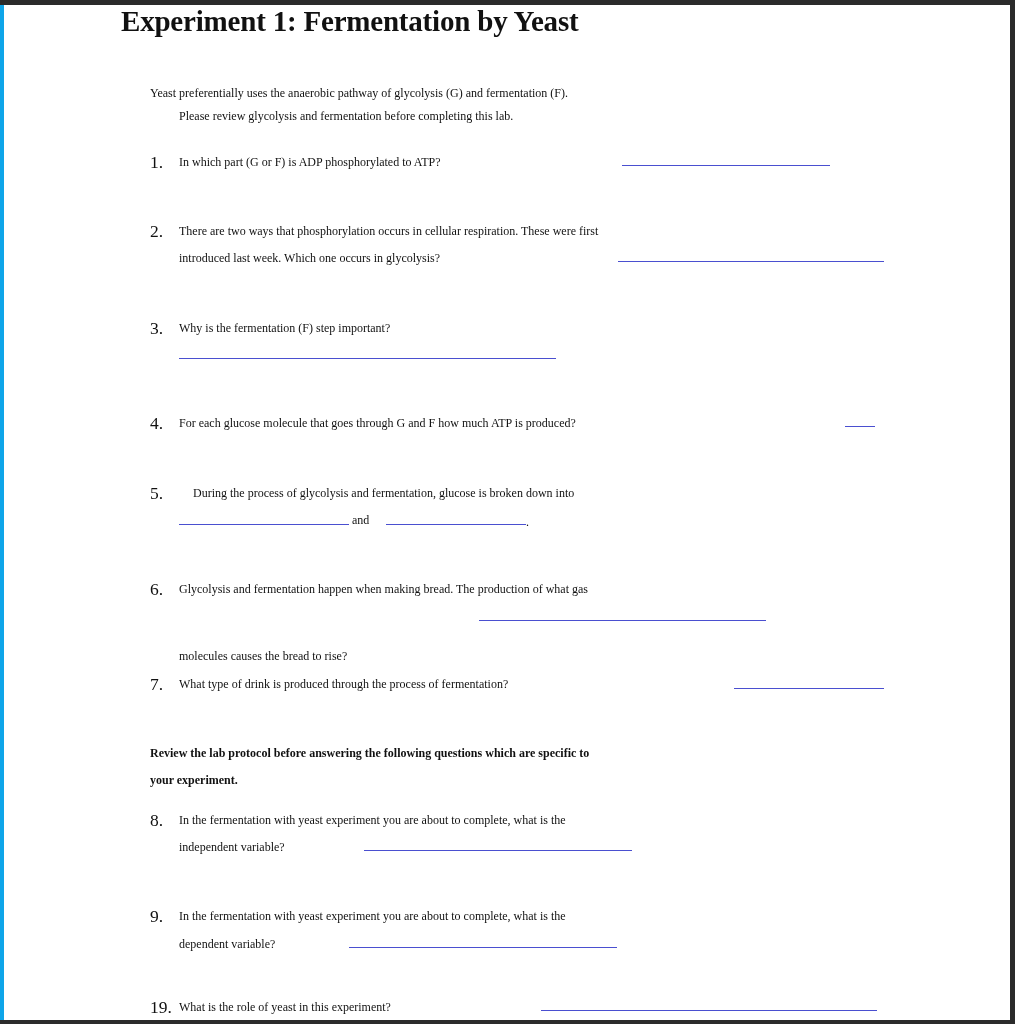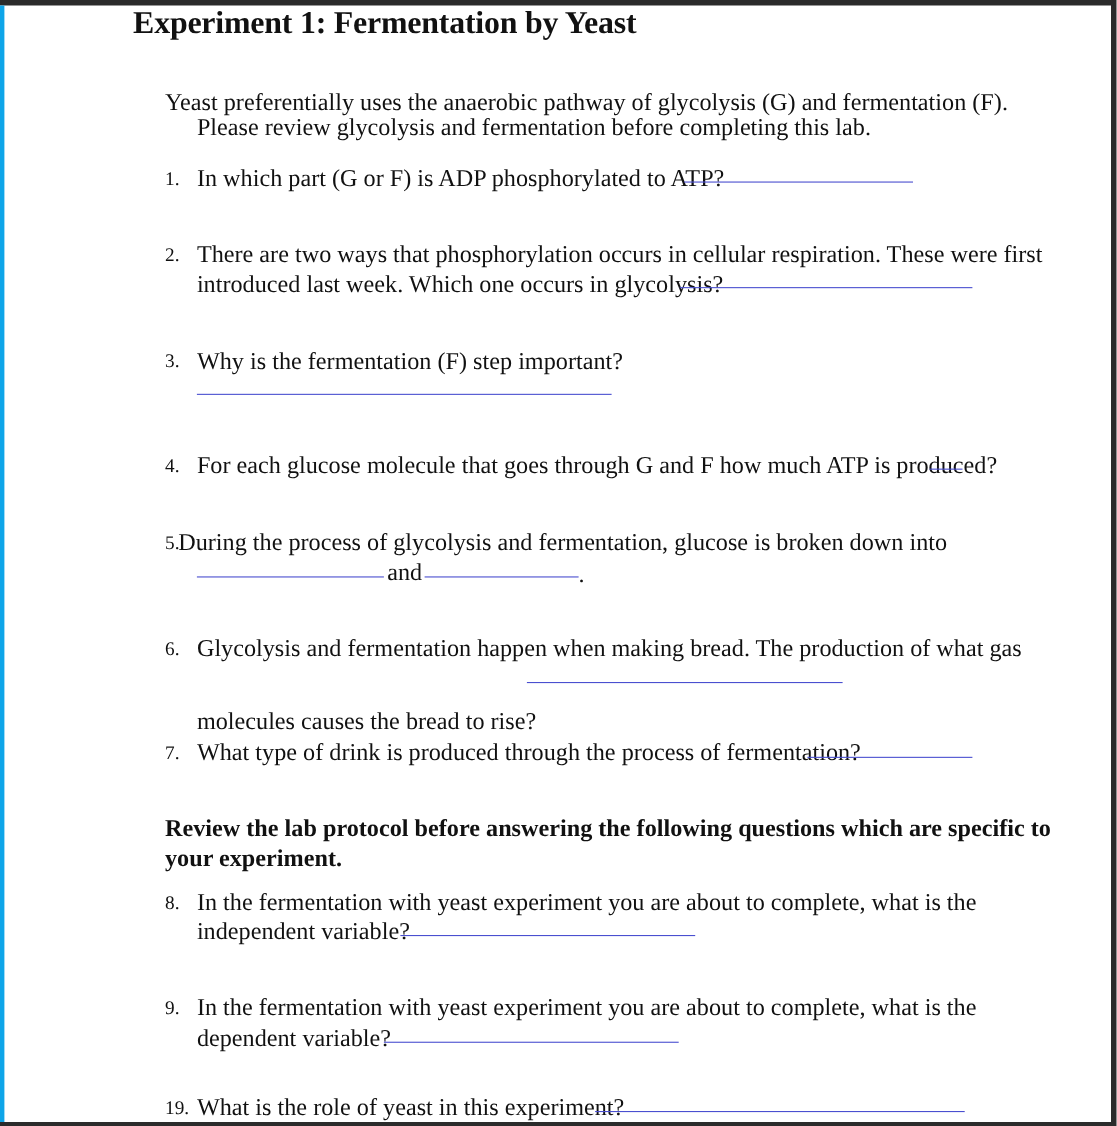--- a/index.html
+++ b/index.html
@@ -11,21 +11,21 @@
   }
   .page {
     position: absolute; left: 0; top: 5px; width: 1010px; height: 1015px;
     background: #ffffff; border-left: 4px solid #0ea5e9; box-sizing: border-box;
     overflow: hidden;
   }
   .title {
     position: absolute; left: 117px; top: 0px;
     font-size: 29px; font-weight: bold; white-space: nowrap; letter-spacing: -0.2px;
   }
-  .txt { position: absolute; font-size: 22px; white-space: nowrap; line-height: 22px; font-family: Liberation Serif, serif; }
+  .txt { position: absolute; font-size: 12px; white-space: nowrap; line-height: 22px; font-family: Liberation Serif, serif; }
   .bold { font-weight: bold; }
   .num { position: absolute; font-size: 17.5px; line-height: 22px; }
   .blank {
     position: absolute; height: 0; border-bottom: 1.6px solid #4a4fd0;
   }
 </style>
 </head>
 <body>
 
 <div class="page">
@@ -46,21 +46,21 @@
 
   <div class="num" style="left:146px; top:312px;">3.</div>
   <div class="txt" style="left:175px; top:312px;">Why is the fermentation (F) step important?</div>
   <div class="blank" style="left:175px; top:353px; width:377px;"></div>
 
   <div class="num" style="left:146px; top:407px;">4.</div>
   <div class="txt" style="left:175px; top:407px;">For each glucose molecule that goes through G and F how much ATP is produced?</div>
   <div class="blank" style="left:841px; top:421px; width:30px;"></div>
 
   <div class="num" style="left:146px; top:477px;">5.</div>
-  <div class="txt" style="left:158px; top:477px;text-align:right;">During the process of glycolysis and fermentation, glucose is broken down into</div>
+  <div class="txt" style="left:189px; top:477px;text-align:right;">During the process of glycolysis and fermentation, glucose is broken down into</div>
   <div class="blank" style="left:175px; top:519px; width:170px;"></div>
   <div class="txt" style="left:348px; top:504px;">and</div>
   <div class="blank" style="left:382px; top:519px; width:140px;"></div>
   <div class="txt" style="left:522px; top:506px;">.</div>
 
   <div class="num" style="left:146px; top:573px;">6.</div>
   <div class="txt" style="left:175px; top:573px;">Glycolysis and fermentation happen when making bread.  The production of what gas</div>
   <div class="txt" style="left:175px; top:600px;margin-top:40px;">molecules causes the bread to rise?</div>
   <div class="blank" style="left:475px; top:615px; width:287px;"></div>
 

